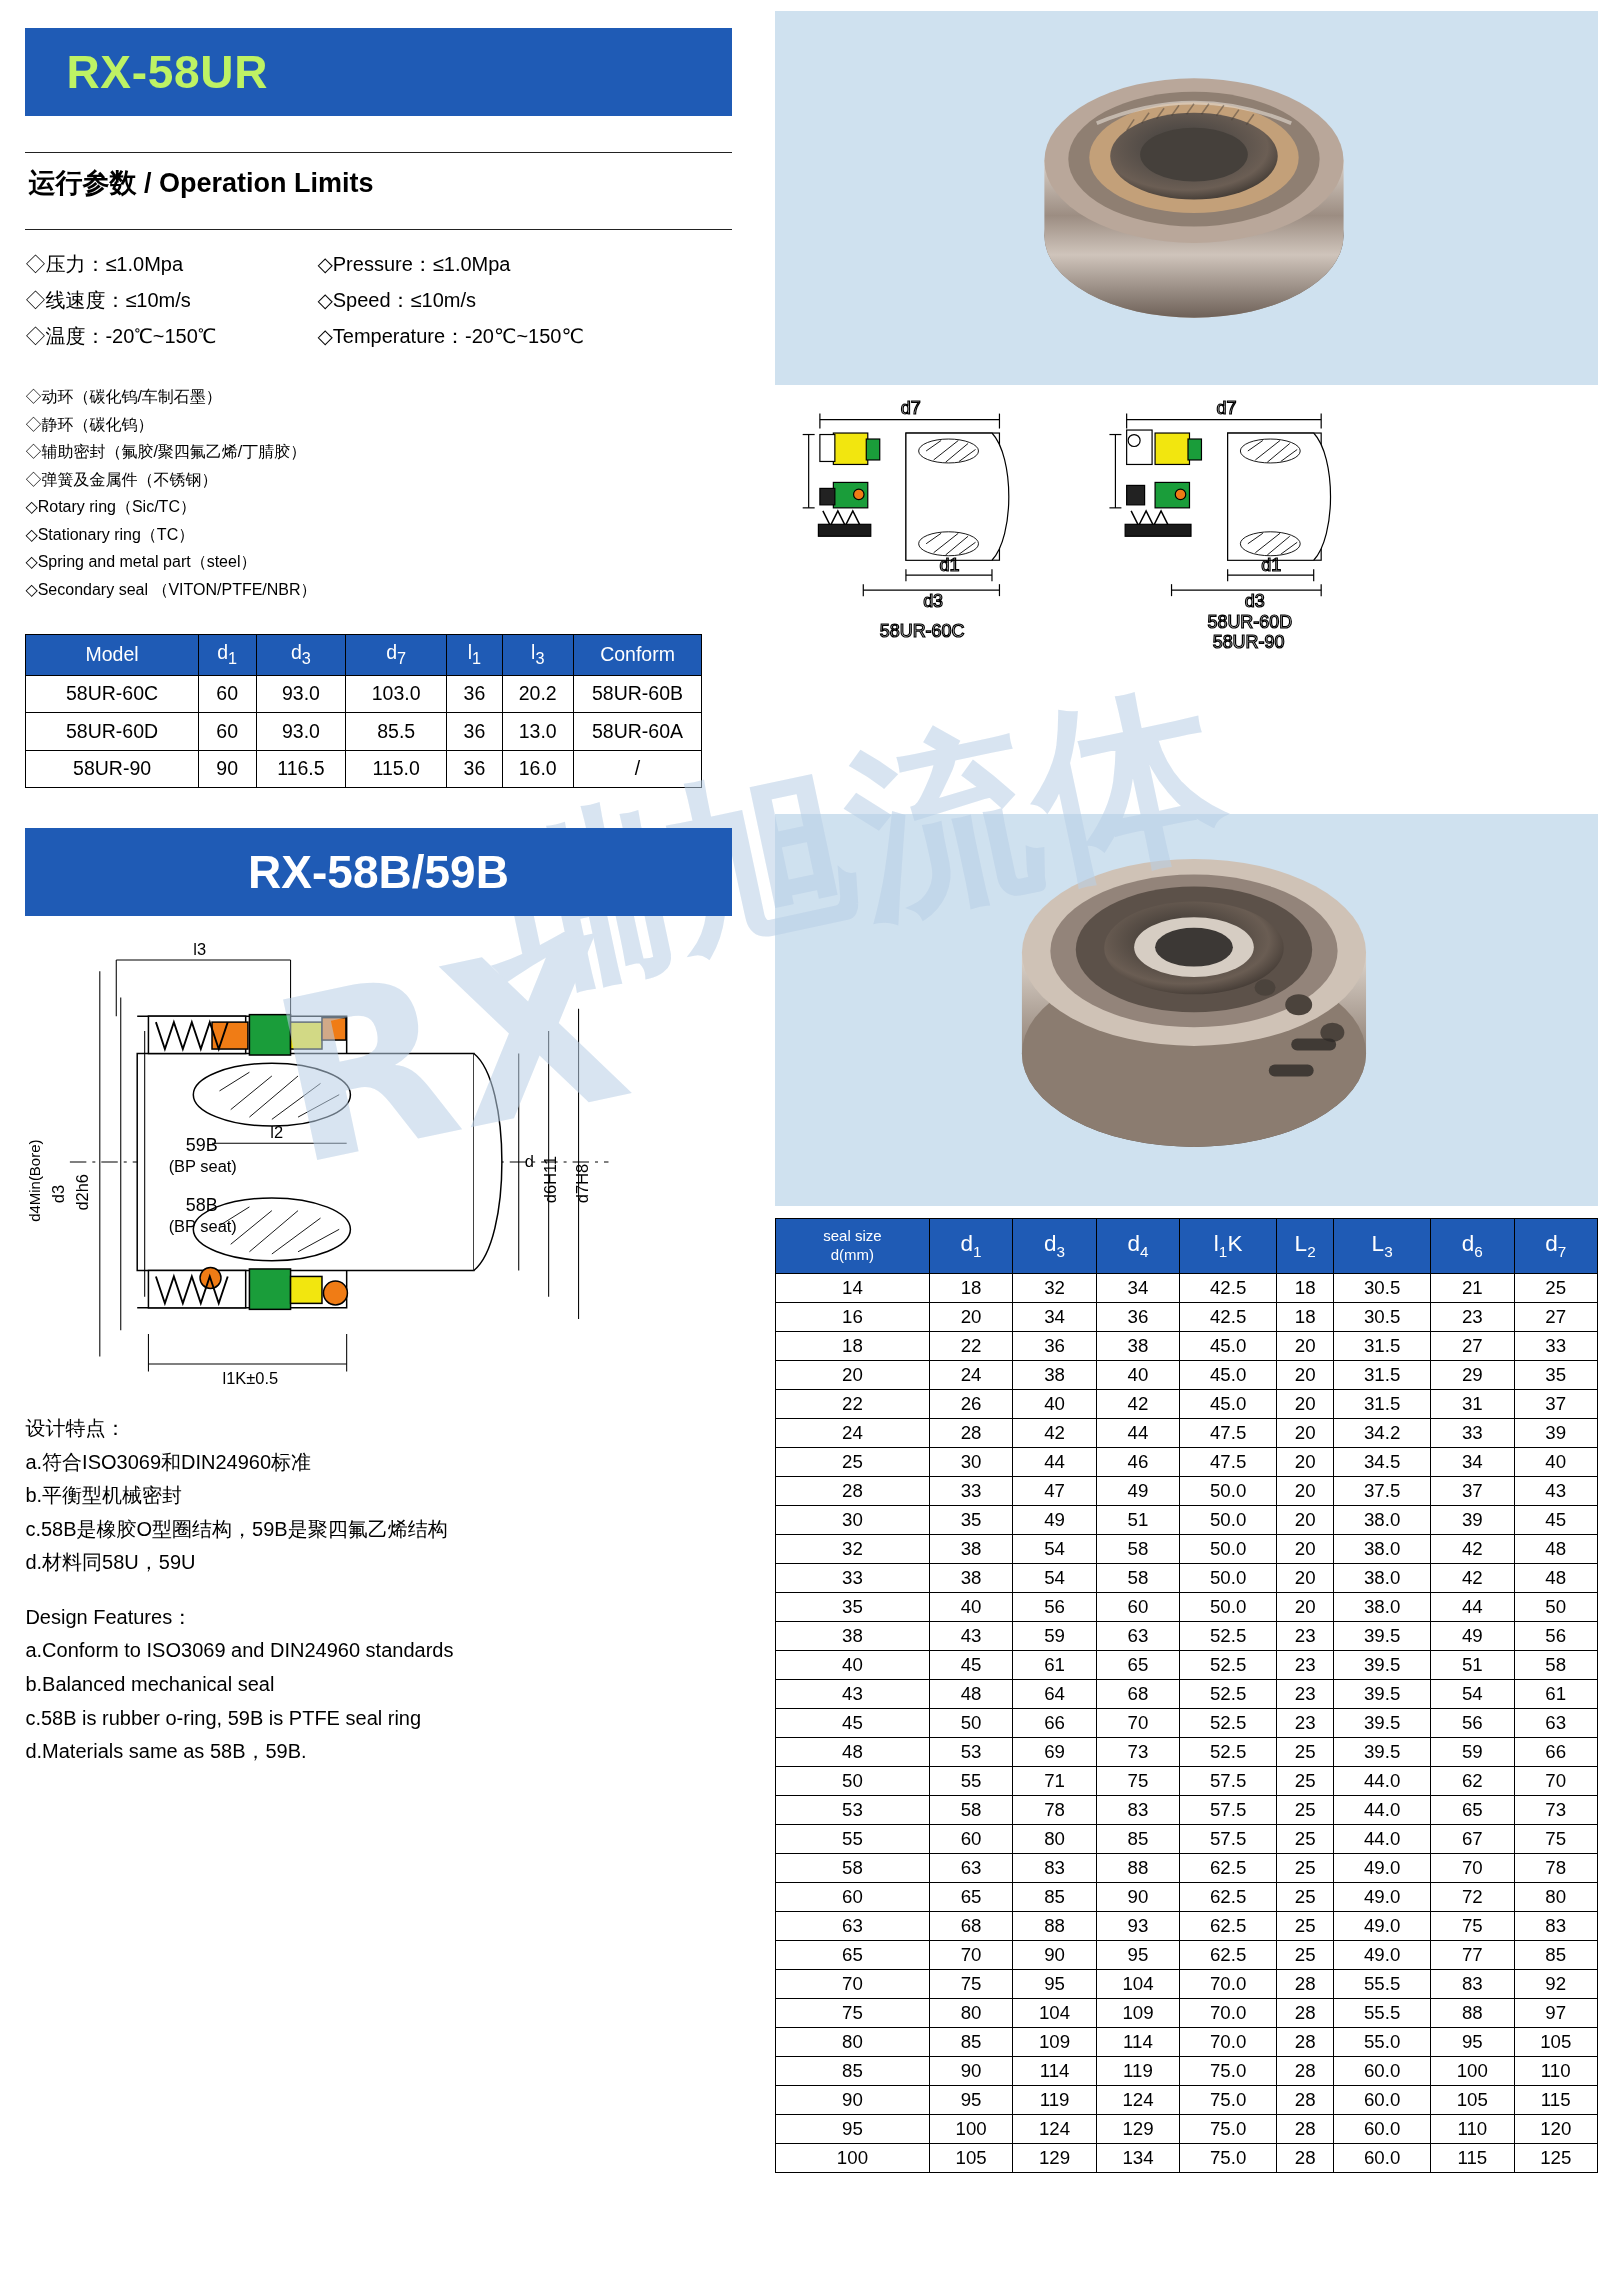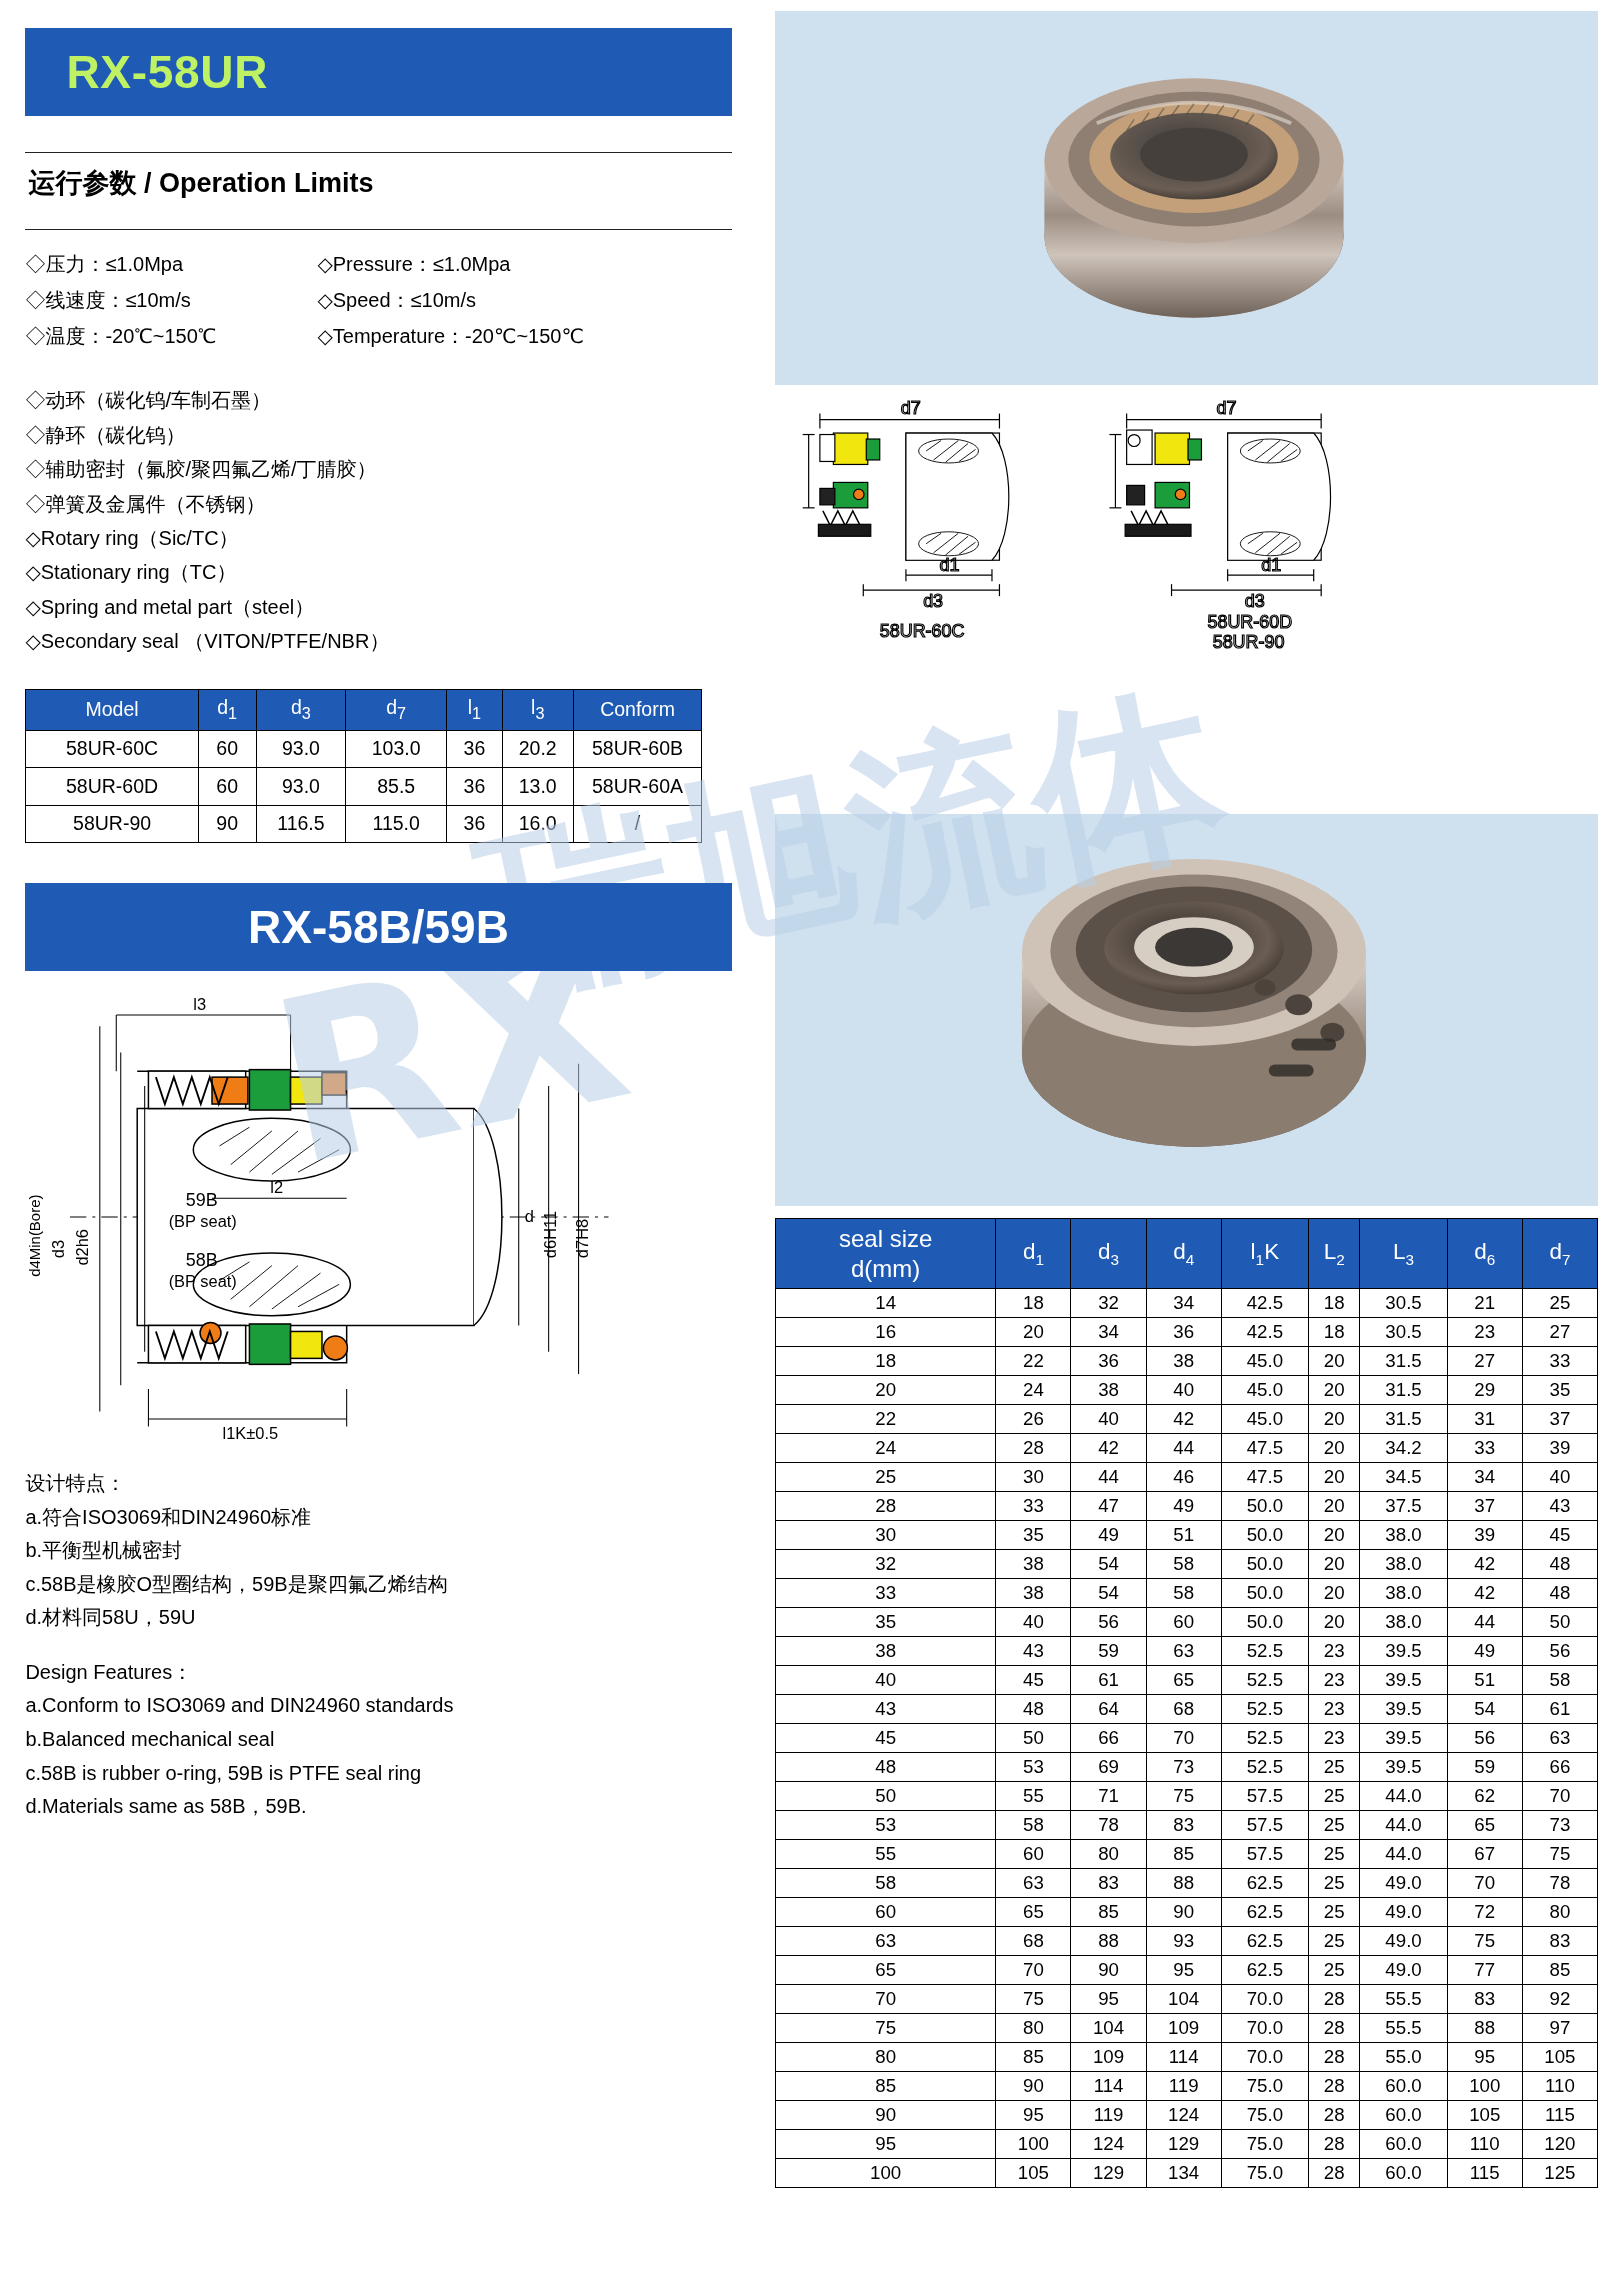--- a/index.html
+++ b/index.html
@@ -51,21 +51,21 @@
     margin-top: 21px;
     display: grid;
     grid-template-columns: 292px auto;
     row-gap: 9px;
     font-size: 20px;
   }
   .spec-grid div { line-height: 1.35; }
 
   .bullets {
     margin-top: 33px;
-    font-size: 20px;
+    font-size: 16px;
     line-height: 1.72;
   }
   .bullets div { white-space: nowrap; }
 
   
   .model-table {
     margin-top: 30px;
     border-collapse: collapse;
     width: 677px;
     font-size: 19.5px;
@@ -158,21 +158,21 @@
   }
   table.big th {
     background: #1f5bb5;
     color: #fff;
     font-weight: normal;
     border: 1.5px solid #000;
     padding: 4.5px 0;
     font-size: 22.5px;
     height: 55px;
   }
-  table.big th.sz { font-size: 24px; line-height: 1.25; margin-left: 20px; }
+  table.big th.sz { font-size: 15px; line-height: 1.25; margin-left: 20px; }
   table.big td {
     border: 1.5px solid #000;
     padding: 2.2px 0;
     height: 29px;
   }
   table.big th sub, table.big td sub { font-size: 0.68em; }
 
   
   .watermark {
     position: absolute;

